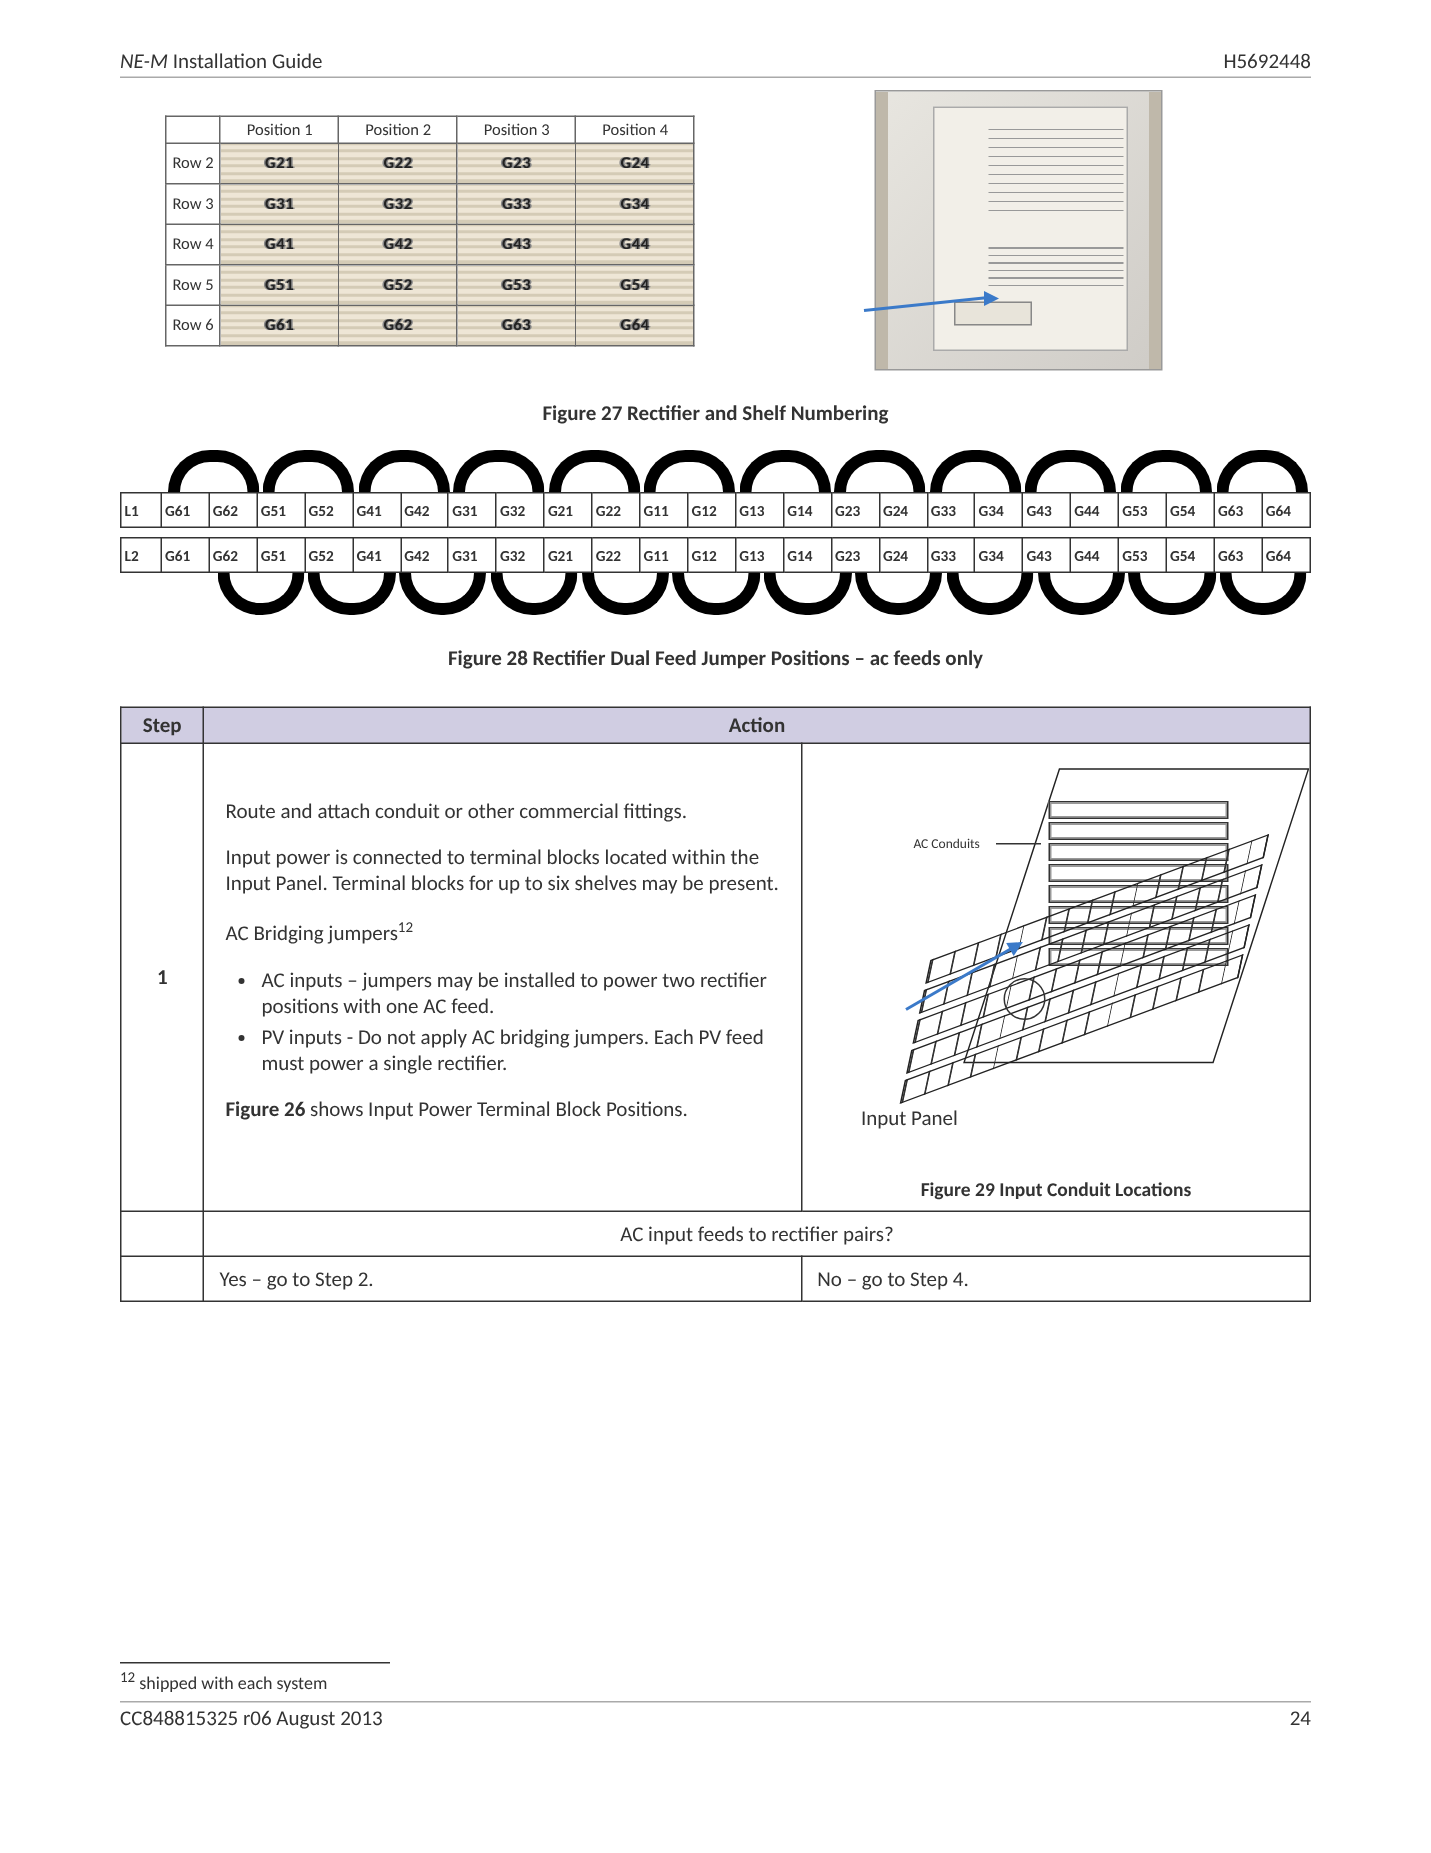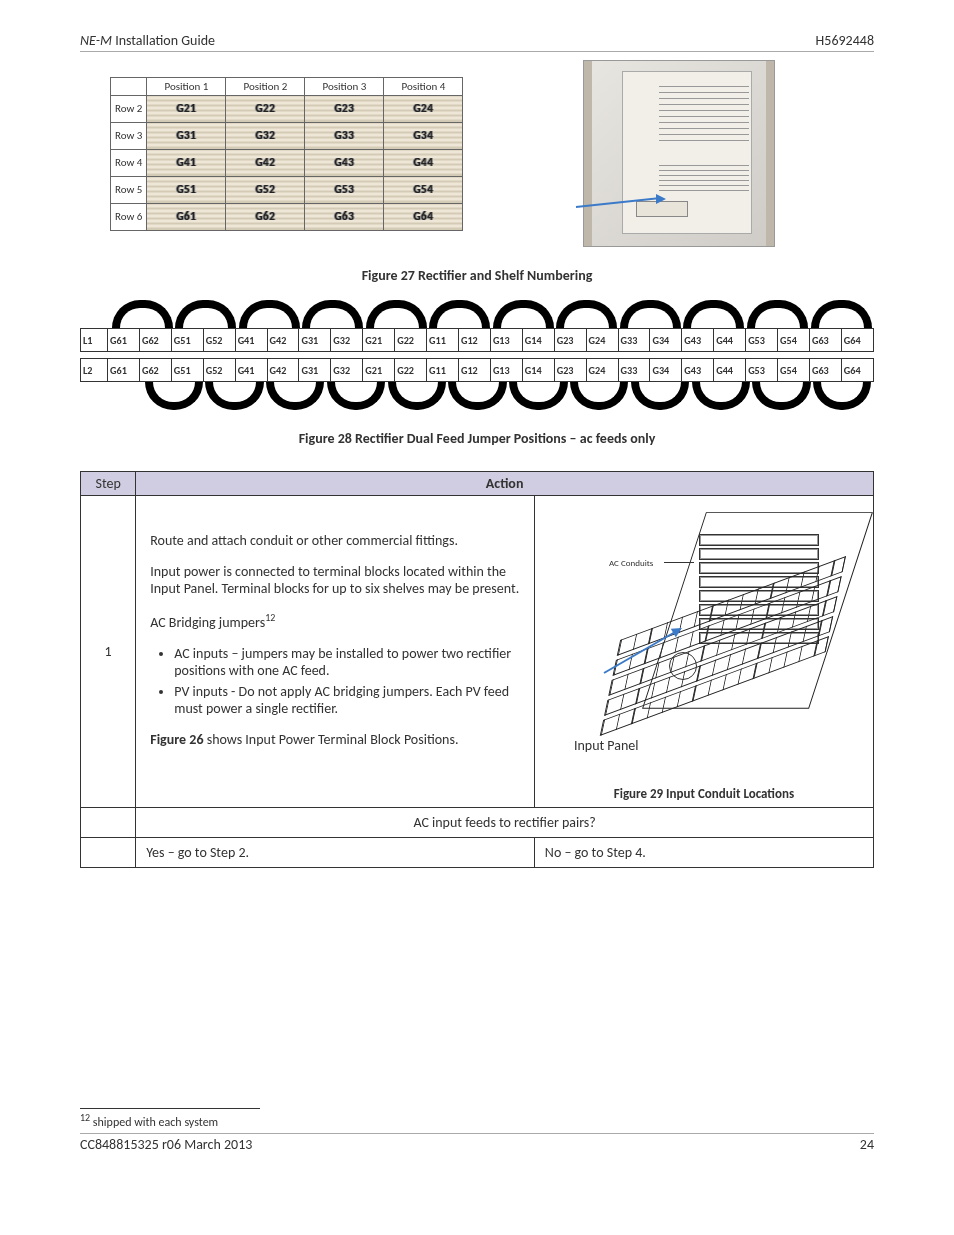--- a/index.html
+++ b/index.html
@@ -72,21 +72,21 @@
   .arcrow.down { margin-left:35px; }
 
   .jumper-table { border-collapse: collapse; width: 100%; margin:0; }
   .jumper-table td { border:1px solid #333; font-size:10.2px; font-weight:bold; text-align:left; height:20px; padding:1px 2px; }
   .jumper-table .rowh { width:22px; }
 
   
   .steps-table { border-collapse: collapse; margin: 24px 0 0 0; width: 100%; }
   .steps-table th { border:1px solid #333; background:#d0cde2; font-weight:bold; font-size:14px; padding:3px 6px; }
   .steps-table td { border:1px solid #333; font-size:14px; padding:6px 10px; vertical-align:top; }
-  .steps-table .stepcol { width:36px; text-align:center; font-weight:normal; vertical-align: middle; }
+  .steps-table .stepcol { width:36px; text-align:center; font-weight:bold; vertical-align: middle; }
   .steps-table ul { margin:4px 0 4px 24px; padding:0; }
   .steps-table li { list-style-type: disc; margin:2px 0 4px 0; font-size:14px; }
 
   
   .drawing-col { width:320px; vertical-align:top; }
   .drawing { width:300px; height:280px; position:relative; margin:0 auto 4px auto; }
   .rack {
     position:absolute; left:120px; top:5px; width:165px; height:205px;
     transform: skewX(-18deg) scaleY(0.95);
     border:1.5px solid #222; background:#fff;
@@ -335,15 +335,15 @@
     <td>Yes – go to Step 2.</td>
     <td>No – go to Step 4.</td>
   </tr>
 </tbody>
   </table>
 
 <hr class="footnote-rule">
 <div class="footnote"><sup>12</sup><span> shipped with each system</span></div>
 
 <div class="footer-row">
-  <span>CC848815325  r06   March 2013</span>
+  <span>CC848815325  r06   August 2013</span>
   <span>24</span>
 </div>
 
 </body></html>

